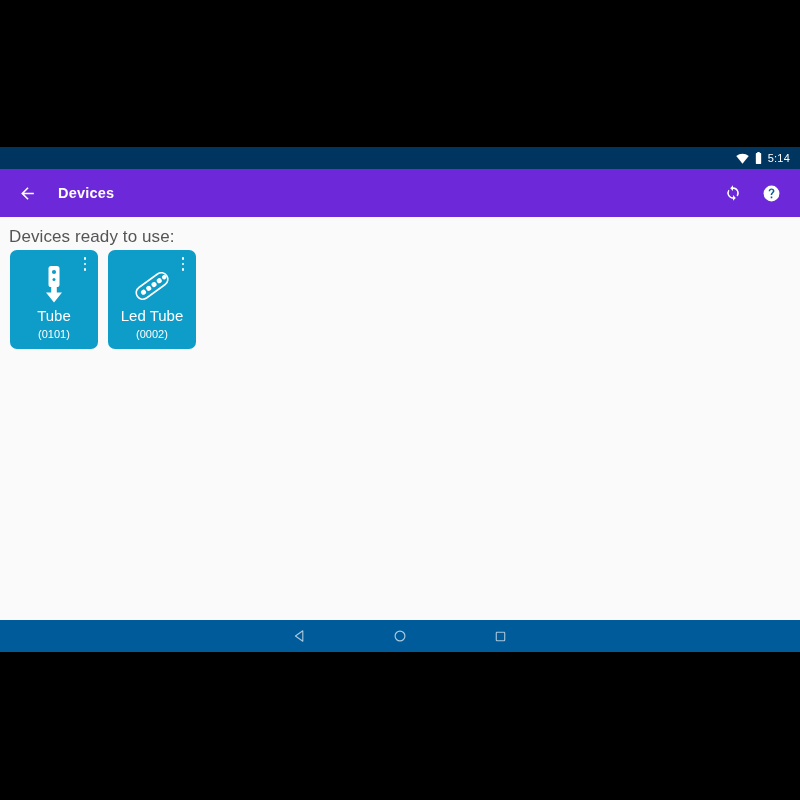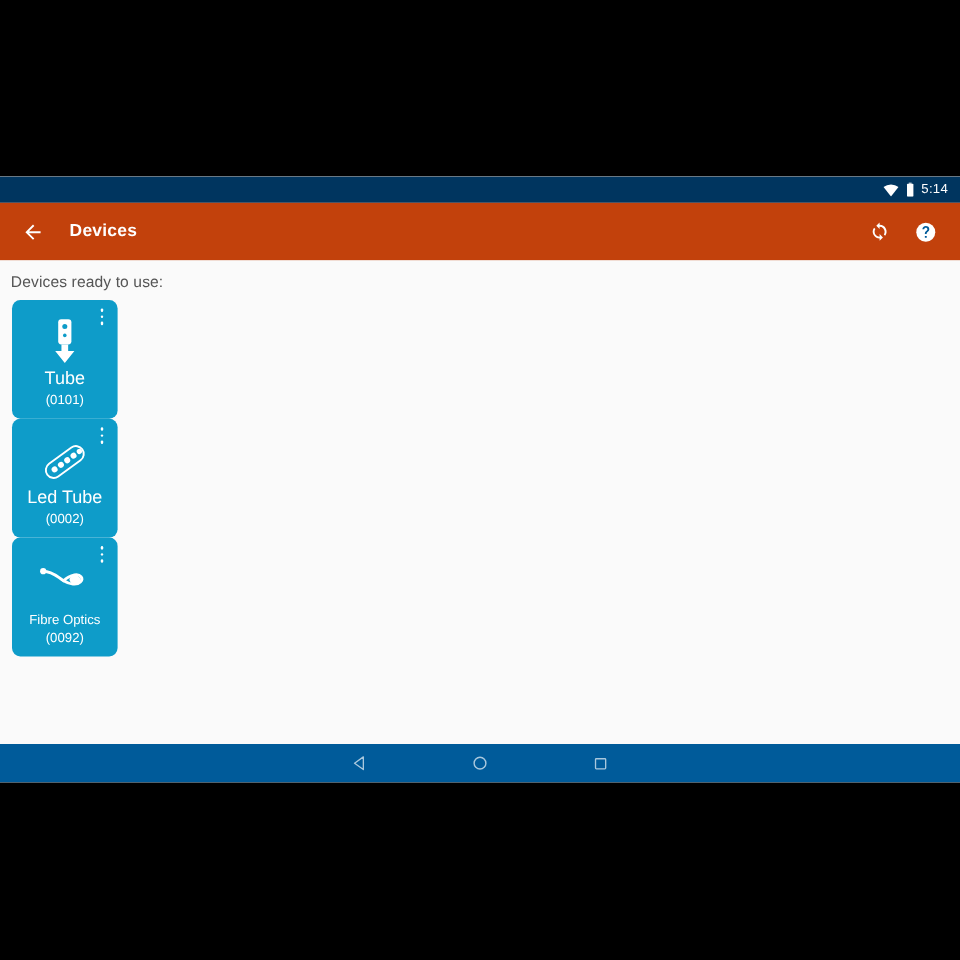--- a/index.html
+++ b/index.html
@@ -58,21 +58,21 @@
     letter-spacing: 0.2px;
     margin-left: 6px;
   }
 
   
   #toolbar {
     position: absolute;
     left: 0; top: 22px;
     width: 800px;
     height: 48px;
-    background: #c2410c;
+    background: #6d28d9;
     display: flex;
     align-items: center;
     box-sizing: border-box;
     padding: 0 12px 0 10px;
   }
   #back-button {
     width: 34px;
     height: 34px;
     display: flex;
     align-items: center;
@@ -105,30 +105,30 @@
     left: 0; top: 70px;
     width: 800px;
     height: 403px;
     background: #fafafa;
     overflow: hidden;
   }
   #section-label {
     position: absolute;
     left: 9px;
     top: 10px;
-    font-size: 13px;
+    font-size: 17px;
     color: #555555;
     letter-spacing: 0.1px;
   }
   #device-grid {
     position: absolute;
     left: 10px;
     top: 33px;
     display: flex;
-    flex-direction: column;
+    flex-direction: row;
     align-items: flex-end;
   }
   .device-card {
     position: relative;
     width: 88px;
     height: 99px;
     background: #0e9cc9;
     border-radius: 7px;
     margin-right: 10px;
     cursor: pointer;
@@ -294,37 +294,20 @@
                 <circle cx="25.5" cy="20" r="2.5" fill="#ffffff"></circle>
                 <circle cx="32" cy="20" r="2.5" fill="#ffffff"></circle>
                 <circle cx="38" cy="20" r="2.2" fill="#ffffff"></circle>
               </g>
             </svg>
           </div>
           <div class="card-name">Led Tube</div>
           <div class="card-code">(0002)</div>
         </div>
 
-        <div class="device-card">
-          <div class="card-overflow">
-            <i></i>
-              <i></i>
-              <i></i>
-          </div>
-          <div class="card-icon">
-            <svg width="46" height="34" viewBox="0 0 46 34">
-              <path d="M5 9 C13 9 17 14 22 17" fill="none" stroke="#ffffff" stroke-width="2.4" stroke-linecap="round"></path>
-              <circle cx="5" cy="9" r="2.6" fill="#ffffff"></circle>
-              <path d="M22 17 C27 20 33 21 36 18 C39 15 36 11 31 12 C26 13 24 15 22 17 Z" fill="none" stroke="#ffffff" stroke-width="2.4" stroke-linejoin="round"></path>
-              <ellipse cx="31.5" cy="16" rx="4.6" ry="3.6" fill="#ffffff"></ellipse>
-            </svg>
-          </div>
-          <div class="card-name small">Fibre Optics</div>
-          <div class="card-code">(0092)</div>
-        </div>
 
       </div>
     </div>
 
     <div id="nav-bar">
       <div id="nav-spacer-l"></div>
       <div class="nav-btn">
         <svg width="14" height="14" viewBox="0 0 20 20">
           <path d="M14 2.5 L3.5 10 L14 17.5 Z" fill="none" stroke="#a9c8dd" stroke-width="1.6" stroke-linejoin="round"></path>
         </svg>

